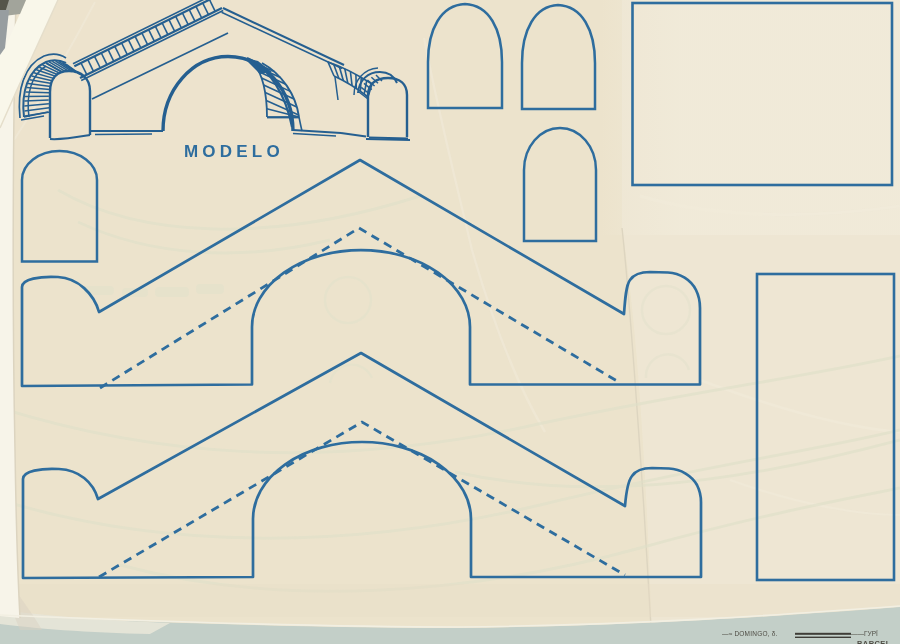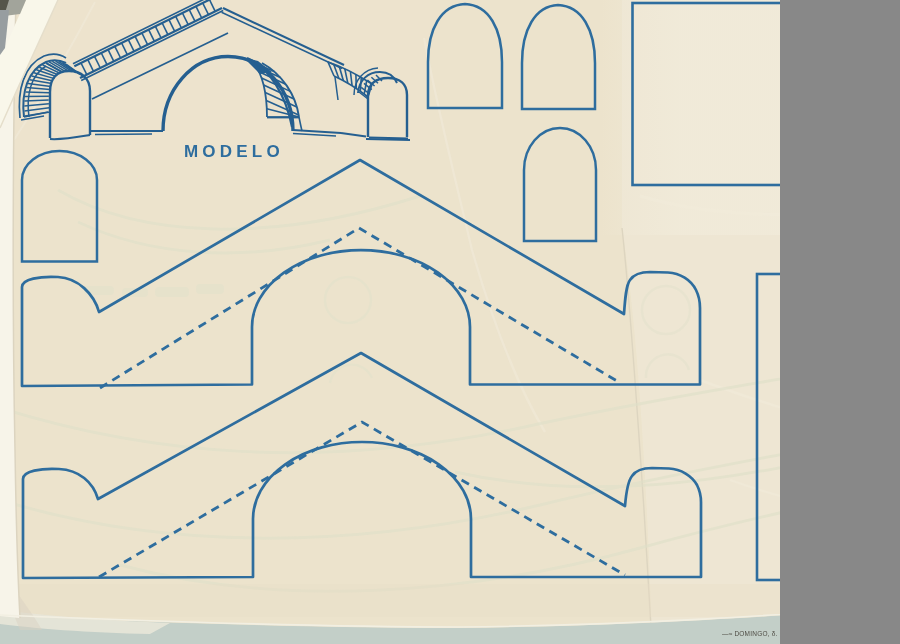--- a/index.html
+++ b/index.html
@@ -1,14 +1,14 @@
 <!DOCTYPE html>
 <html><head><meta charset="utf-8"><style>
 html,body{margin:0;padding:0;background:#888;}
-#page{position:relative;width:780px;height:644px;overflow:hidden;font-family:"Liberation Sans",sans-serif;text-align:right;}
+#page{position:relative;width:900px;height:644px;overflow:hidden;font-family:"Liberation Sans",sans-serif;text-align:right;}
 </style></head><body>
 <div id="page">
 <svg width="900" height="644" viewBox="0 0 900 644">
 
 <rect x="0" y="0" width="900" height="644" fill="#ece3cc"></rect>
 
 <rect x="0" y="0" width="430" height="160" fill="#efe3cd" opacity="0.55"></rect>
 
 <path d="M622,0 L900,0 L900,644 L652,644 C648,500 638,330 622,228 Z" fill="#f0ead8" opacity="0.55"></path>
 <defs>

